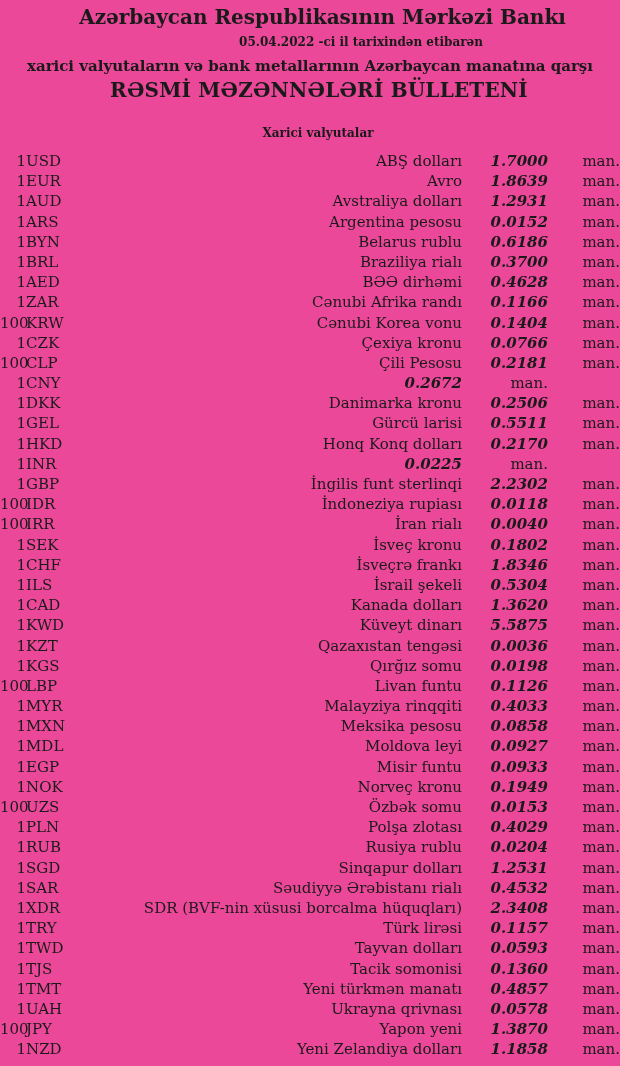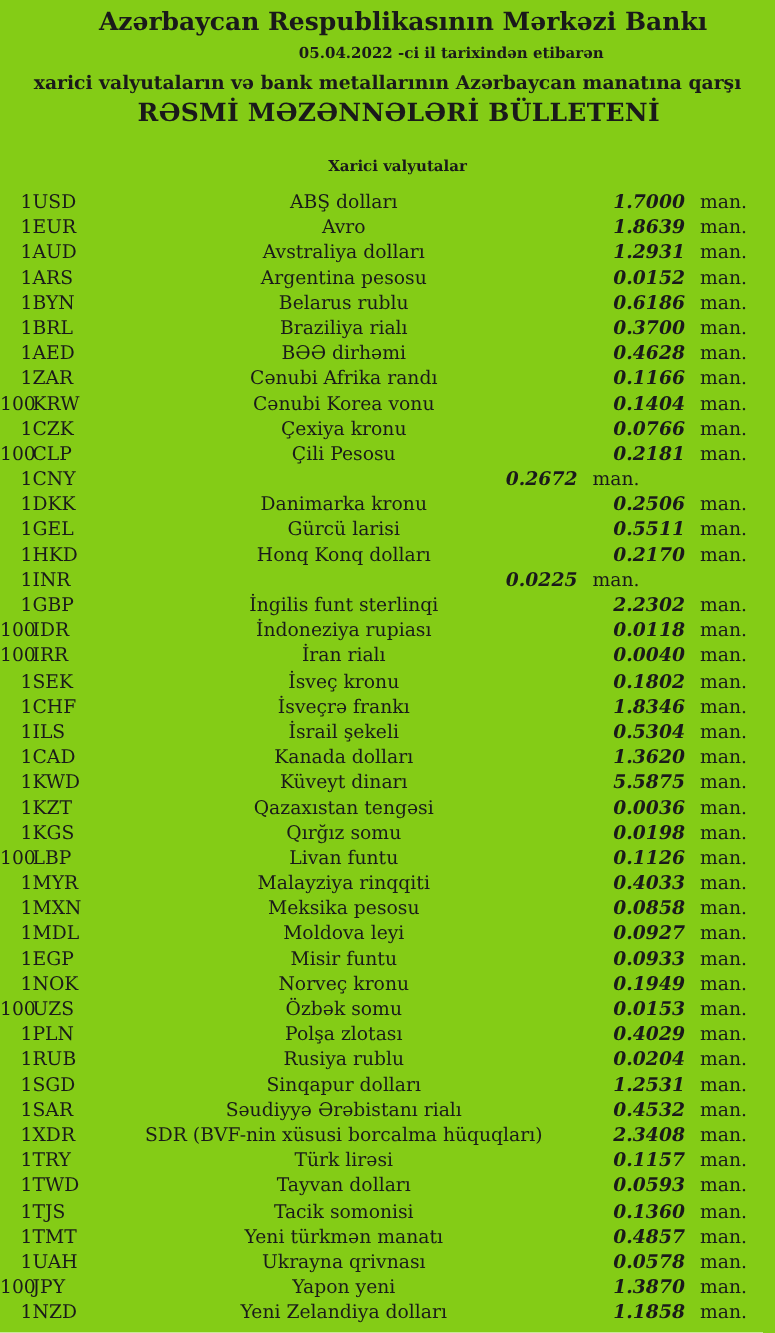--- a/index.html
+++ b/index.html
@@ -4,21 +4,21 @@
 <style>
   html, body {
     margin: 0;
     padding: 0;
     background: #ffffff;
   }
   .page {
     position: relative;
     width: 620px;
     height: 1066px;
-    background: #84cc16;
+    background: #ec4899;
     color: #1a1a1a;
     font-family: "DejaVu Serif", "Liberation Serif", serif;
     overflow: hidden;
   }
   .hdr {
     position: absolute;
     left: 0;
     width: 620px;
     text-align: center;
     font-weight: bold;
@@ -40,23 +40,23 @@
   .row {
     display: grid;
     grid-template-columns: 26px 62px 374px 86px 72px;
     height: 20.2px;
     line-height: 20.2px;
     font-size: 15px;
     white-space: nowrap;
   }
   .cell-qty  { text-align: right; }
   .cell-code { text-align: left; }
-  .cell-name { text-align: center; overflow: hidden; }
+  .cell-name { text-align: right; overflow: hidden; }
   .cell-rate { text-align: right; font-weight: bold; font-style: italic; }
-  .cell-unit { text-align: left; padding-left: 12px; }
+  .cell-unit { text-align: right; padding-left: 12px; }
 </style>
 </head>
 <body>
 
 <div class="page">
   <div class="hdr hdr-title">Azərbaycan Respublikasının Mərkəzi Bankı</div>
   <div class="hdr hdr-date">05.04.2022 -ci il tarixindən etibarən</div>
   <div class="hdr hdr-sub">xarici valyutaların və bank metallarının Azərbaycan manatına qarşı</div>
   <div class="hdr hdr-bulletin">RƏSMİ MƏZƏNNƏLƏRİ BÜLLETENİ</div>
   <div class="hdr hdr-section">Xarici valyutalar</div>

